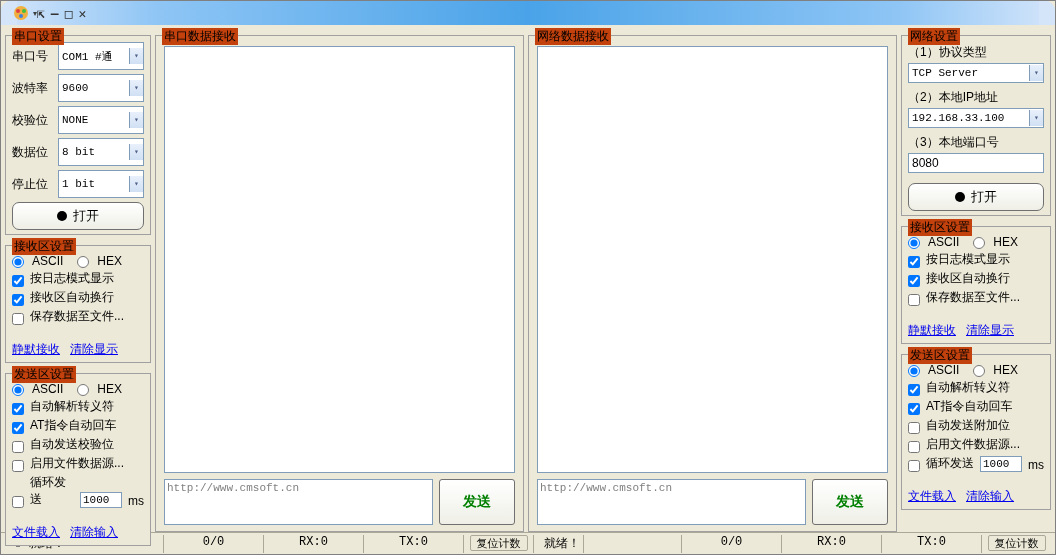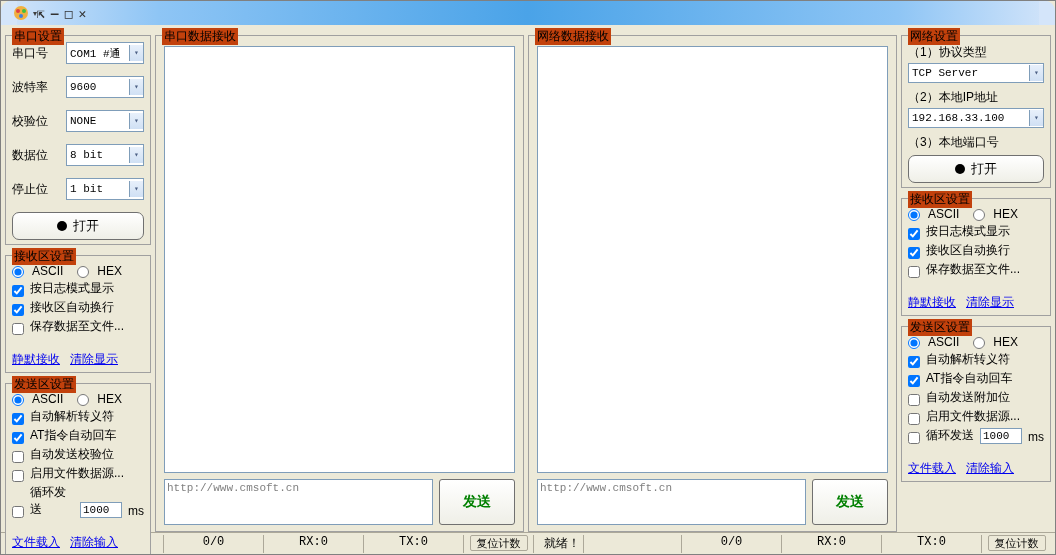--- a/index.html
+++ b/index.html
@@ -108,30 +108,30 @@
 .groupbox.center-group {
   flex: 1;
   display: flex;
   flex-direction: column;
   padding: 8px 8px 6px 8px;
 }
 
 .form-row {
   display: flex;
   align-items: center;
-  gap: 12px;
-  margin-bottom: 12px;
+  gap: 4px;
+  margin-bottom: 4px;
 }
 .form-label {
   width: 42px;
   font-size: 12px;
 }
 .select-field {
   flex: 1;
-  height: 22px;
+  height: 28px;
   border: 1px solid #7f9db9;
   background: #fff;
   font-size: 11px;
   font-family: "Courier New","SimSun",monospace;
   display: flex;
   align-items: center;
   justify-content: space-between;
   padding: 0 0 0 3px;
 }
 .select-field .drop {
@@ -440,20 +440,21 @@
       <div class="select-field" style="height:20px;margin-bottom:6px">
           <span>TCP Server</span>
           <span class="drop">▾</span>
         </div>
       <div class="net-label">（2）本地IP地址</div>
       <div class="select-field" style="height:20px;margin-bottom:6px">
           <span>192.168.33.100</span>
           <span class="drop">▾</span>
         </div>
       <div class="net-label">（3）本地端口号</div>
+      <input class="net-input" value="8080" style="">
       <button class="big-button">
         <span class="dot"></span>
         <span>打开</span>
       </button>
     </div>
 
     <div class="groupbox">
       <span class="groupbox-title">接收区设置</span>
       <div class="check-row radio">
         <input type="radio" checked="" class="chk" style="">

